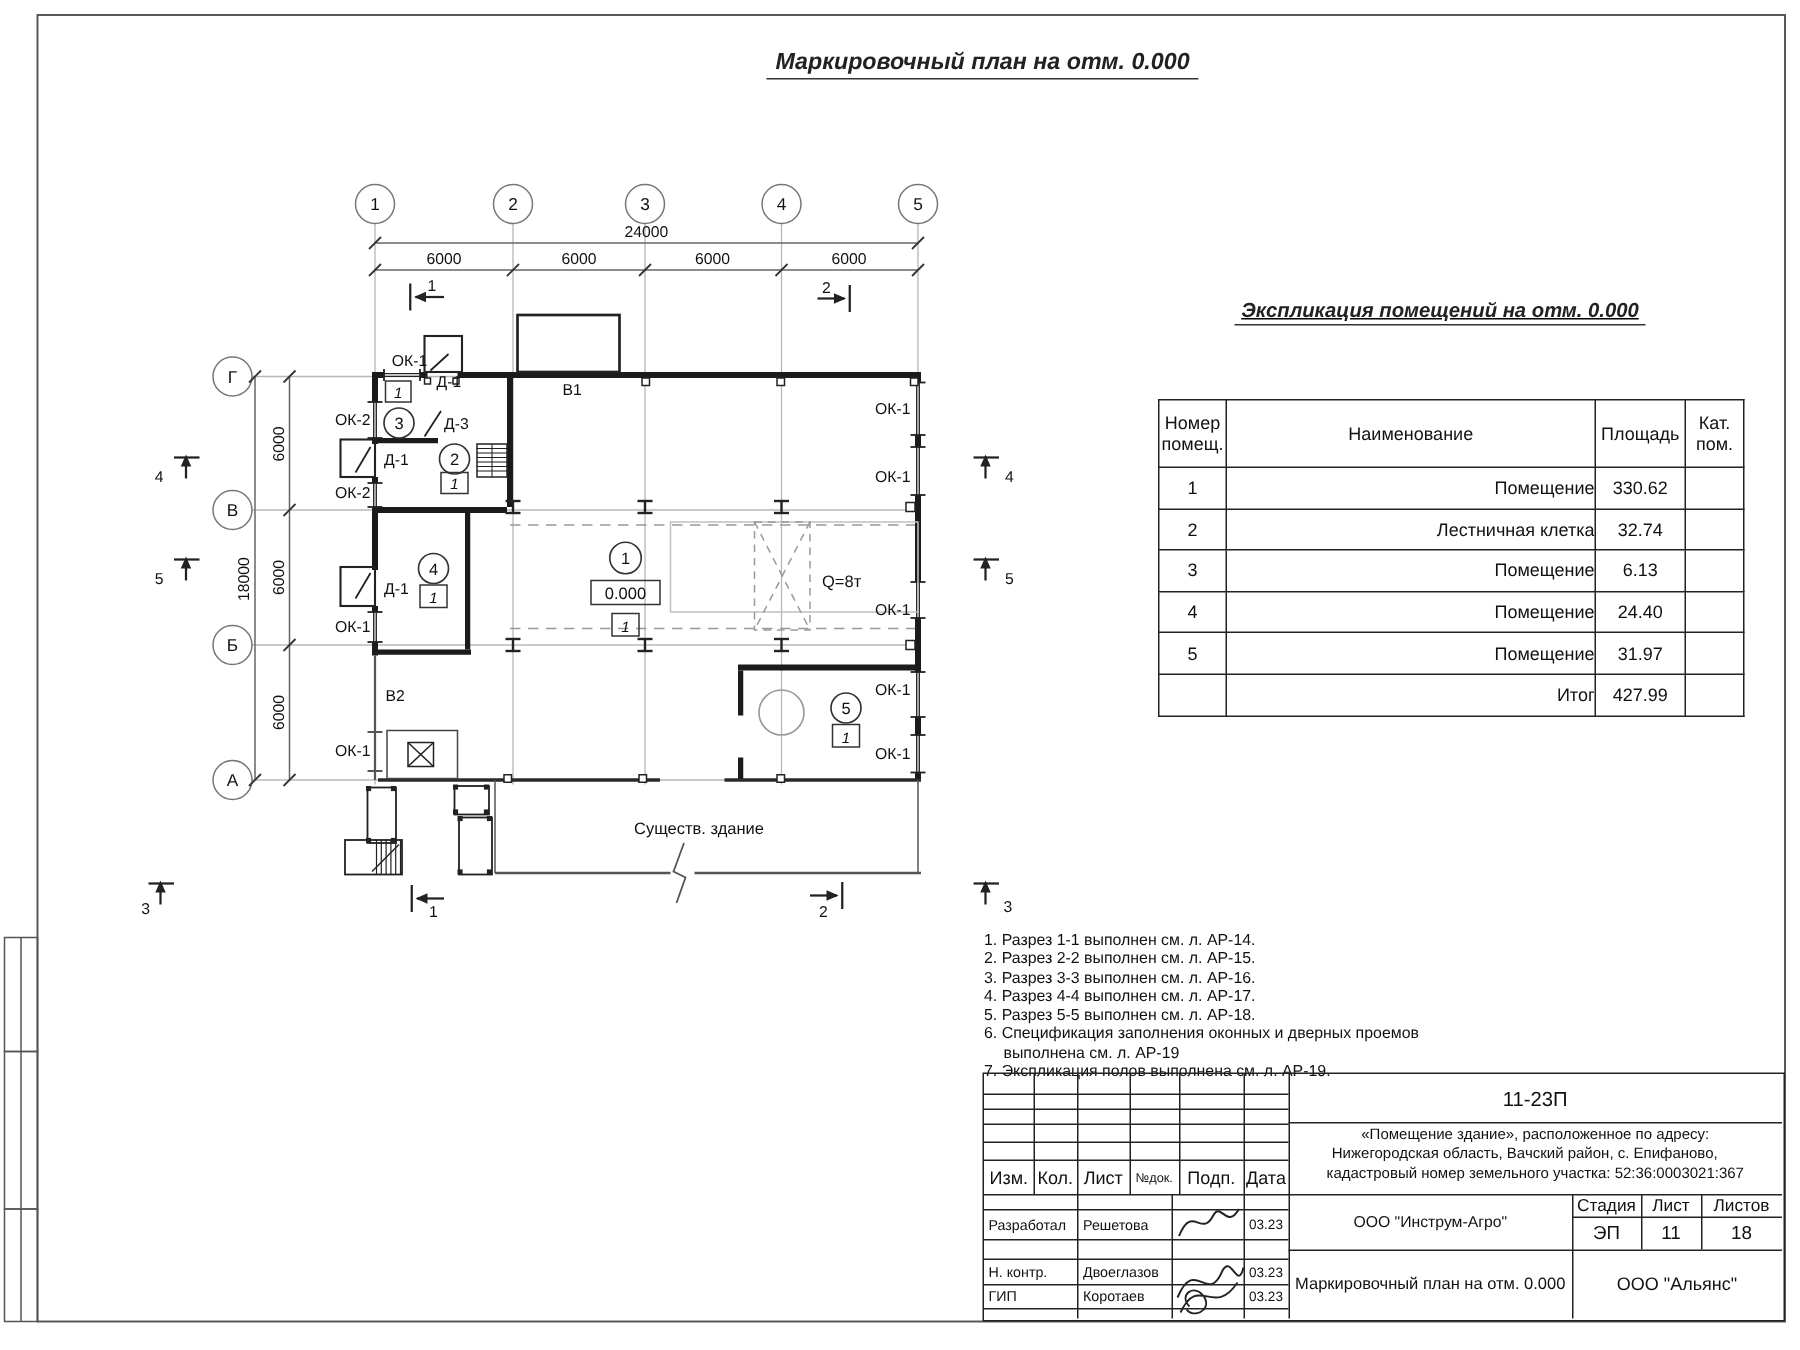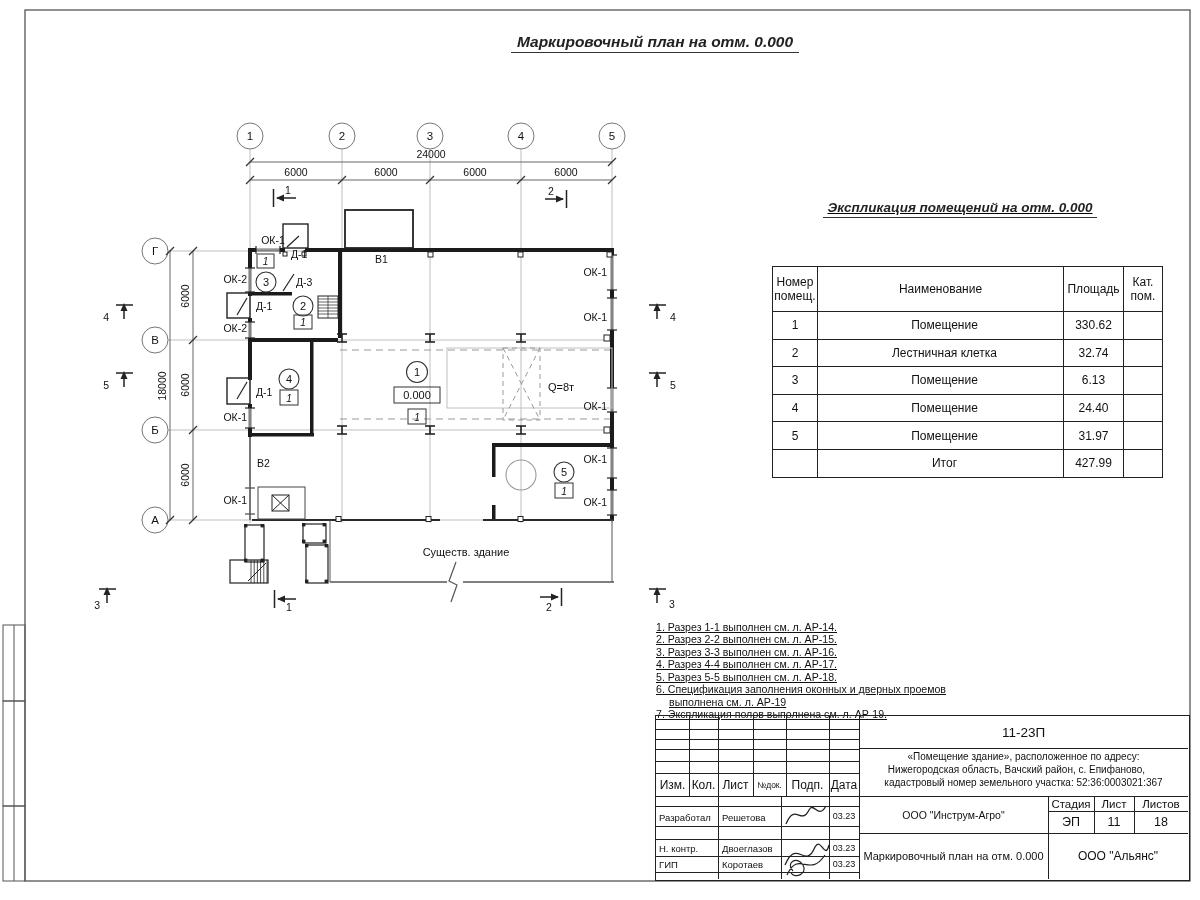--- a/index.html
+++ b/index.html
@@ -9,23 +9,23 @@
   .plan-title{left:400px;top:33px;width:510px;text-align:center;}
   .plan-title span{font-style:italic;font-weight:700;font-size:15.5px;color:#222;
     border-bottom:1.3px solid #333;padding:0 6px 2px 6px;}
   .expl-title{left:790px;top:198px;width:340px;text-align:center;text-decoration:underline;}
   .expl-title span{font-style:italic;font-weight:700;font-size:13.5px;color:#222;
     border-bottom:1.2px solid #333;padding:0 4px 2px 4px;}
   table.expl{border-collapse:collapse;table-layout:fixed;font-size:12px;color:#111;}
   table.expl td,table.expl th{border:1.2px solid #222;padding:0;font-weight:400;overflow:hidden;}
   table.expl{border:1.6px solid #111;margin-top:29px;}
   table.expl .c{text-align:center;}
-  table.expl .l{text-align:center;padding-left:8px;}
+  table.expl .l{text-align:right;padding-left:8px;}
   .notes{left:656px;top:621px;width:336px;font-size:10.6px;line-height:12.45px;color:#111;}
-  .notes div{text-indent:-13px;padding-left:13px;text-decoration:underline;}
+  .notes div{text-indent:-13px;padding-left:13px;}
   .tb{left:655px;top:715px;width:535px;height:166px;border:1.6px solid #222;box-sizing:border-box;color:#111;}
   .tb .vl{position:absolute;width:1.2px;background:#222;}
   .tb .hl{position:absolute;height:1.2px;background:#222;}
   .tb .t{position:absolute;white-space:nowrap;}
   .ctr{display:flex;align-items:center;justify-content:center;text-align:right;}
 </style>
 </head>
 <body>
 
 <div class="sheet">

